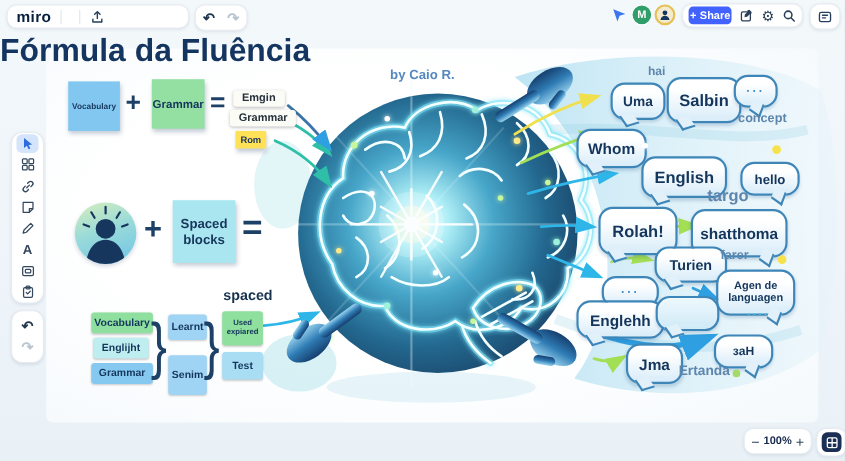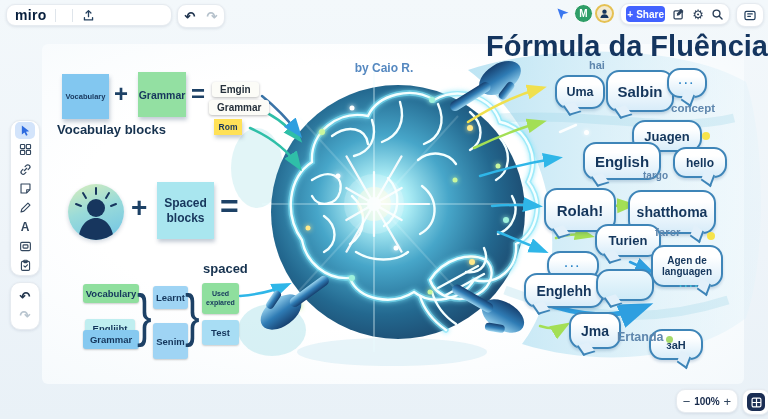--- a/index.html
+++ b/index.html
@@ -207,31 +207,30 @@
     </g>
     <g fill="url(#gH)">
       <g transform="translate(503,316) rotate(-150)">
         <ellipse cx="0" cy="0" rx="23" ry="14"></ellipse>
         <rect x="12" y="-5" width="46" height="10" rx="5"></rect>
         <rect x="-4" y="-17" width="20" height="8" rx="4" transform="rotate(-20)"></rect>
       </g>
     </g>
   </svg>
 
-  <div class="abs" style="left:0;right:0;top:30px;text-align:right;font-size:29px;font-weight:800;color:#14355f;">Fórmula da Fluência</div>
+  <div class="abs" style="left:0;right:0;top:30px;text-align:left;font-size:29px;font-weight:800;color:#14355f;">Fórmula da Fluência</div>
   <div class="abs" style="left:0;right:0;top:61px;text-align:center;font-size:12px;font-weight:600;color:#5588c0;">by Caio R.</div>
 
   <div class="sticky" style="left:62px;top:74px;width:47px;height:45px;background:#82c7f0;font-size:7.5px;">Vocabulary</div>
   <div class="sign" style="left:114px;top:80px;font-size:24px;">+</div>
   <div class="sticky" style="left:138px;top:72px;width:48px;height:45px;background:#93e0a2;font-size:10.5px;">Grammar</div>
   <div class="sign" style="left:191px;top:80px;font-size:24px;">=</div>
   <div class="pill" style="left:212px;top:82px;">Emgin</div>
   <div class="pill" style="left:209px;top:100px;">Grammar</div>
   <div class="sticky" style="left:214px;top:119px;width:28px;height:16px;background:#ffe158;font-size:8.5px;">Rom</div>
-  <div class="cap" style="left:57px;top:122px;font-size:13px;">Vocabulay blocks</div>
 
   <div class="abs" style="left:68px;top:184px;width:56px;height:56px;border-radius:50%;
               background:linear-gradient(160deg,#d8eebb 0%,#9adbd9 45%,#6fc3e6 100%);
               box-shadow:0 2px 4px rgba(20,50,90,.2);overflow:hidden;">
     <svg width="56" height="56" viewBox="0 0 56 56">
       <g stroke="#17365e" stroke-width="2" stroke-linecap="round">
         <line x1="28" y1="4" x2="28" y2="10"></line>
           <line x1="15" y1="9" x2="18" y2="14"></line>
         <line x1="41" y1="9" x2="38" y2="14"></line>
           <line x1="8" y1="20" x2="13" y2="22"></line>
@@ -240,40 +239,40 @@
       <circle cx="28" cy="24" r="9" fill="#17365e"></circle>
       <path d="M10,56 C12,40 20,34 28,34 C36,34 44,40 46,56 Z" fill="#17365e"></path>
     </svg>
   </div>
   <div class="sign" style="left:131px;top:192px;font-size:28px;">+</div>
   <div class="sticky" style="left:157px;top:182px;width:57px;height:57px;background:#a9e6ef;font-size:12px;line-height:1.2;padding:2px;box-sizing:border-box;">Spaced blocks</div>
   <div class="sign" style="left:220px;top:188px;font-size:32px;">=</div>
 
   <div class="cap" style="left:203px;top:261px;font-size:13px;text-align:center;">spaced</div>
   <div class="block" style="left:83px;top:284px;width:56px;height:19px;background:#8fdf9e;font-size:9.5px;">Vocabulary</div>
-  <div class="block" style="left:85px;top:319px;width:50px;height:19px;background:#bfeef0;font-size:9.5px;">Englijht</div>
+  <div class="block" style="left:85px;top:307px;width:50px;height:19px;background:#bfeef0;font-size:9.5px;">Englijht</div>
   <div class="block" style="left:83px;top:330px;width:56px;height:19px;background:#86c9f0;font-size:9.5px;">Grammar</div>
   <div class="brace" style="left:137px;top:283px;">}</div>
   <div class="block" style="left:153px;top:286px;width:35px;height:23px;background:#9fd4f4;font-size:9.5px;">Learnt</div>
   <div class="block" style="left:153px;top:323px;width:35px;height:36px;background:#9fd4f4;font-size:9.5px;">Senim</div>
   <div class="brace" style="left:185px;top:283px;">}</div>
   <div class="block" style="left:202px;top:283px;width:37px;height:31px;background:#8fdf9e;font-size:7px;line-height:1.25;padding:1px;box-sizing:border-box;">Used expiared</div>
   <div class="block" style="left:202px;top:320px;width:37px;height:25px;background:#a8ddf4;font-size:9.5px;">Test</div>
 
   <div class="bubble" style="left:555px;top:75px;width:46px;height:30px;font-size:12.5px;">
       <span>Uma</span>
     </div>
   <div class="bubble" style="left:606px;top:70px;width:64px;height:38px;font-size:15px;">
       <span>Salbin</span>
     </div>
   <div class="bubble tr dotsb" style="left:667px;top:68px;width:36px;height:26px;font-size:11px;">
       <span>···</span>
     </div>
-  <div class="bubble" style="left:632px;top:120px;width:66px;height:28px;font-size:13px;">
-      <span>Juagen</span>
+  <div class="bubble" style="left:524px;top:117px;width:60px;height:32px;font-size:14px;">
+      <span>Whom</span>
     </div>
   <div class="bubble" style="left:583px;top:142px;width:74px;height:34px;font-size:15px;">
       <span>English</span>
     </div>
   <div class="bubble tr" style="left:673px;top:147px;width:50px;height:27px;font-size:12px;">
       <span>hello</span>
     </div>
   <div class="bubble" style="left:544px;top:188px;width:68px;height:40px;font-size:15px;">
       <span>Rolah!</span>
     </div>
@@ -291,27 +290,27 @@
     </div>
   <div class="bubble" style="left:524px;top:273px;width:76px;height:31px;font-size:14px;">
       <span>Englehh</span>
     </div>
   <div class="bubble" style="left:596px;top:269px;width:54px;height:28px;background:linear-gradient(180deg,#eef8fd,#cfeaf7);">
       <span></span>
     </div>
   <div class="bubble" style="left:569px;top:312px;width:48px;height:33px;font-size:14px;">
       <span>Jma</span>
     </div>
-  <div class="bubble tr" style="left:649px;top:304px;width:50px;height:27px;font-size:11px;margin-top:25px;">
+  <div class="bubble tr" style="left:649px;top:304px;width:50px;height:27px;font-size:11px;">
       <span>ɜaH</span>
     </div>
 
   <div class="note-txt" style="left:589px;top:59px;font-size:11px;">hai</div>
   <div class="note-txt" style="left:671px;top:102px;font-size:11.5px;">concept</div>
-  <div class="note-txt" style="left:643px;top:170px;font-size:10px;text-align:center;">targo</div>
+  <div class="note-txt" style="left:643px;top:170px;font-size:15px;text-align:center;">targo</div>
   <div class="note-txt" style="left:655px;top:226px;font-size:11.5px;">farer</div>
   <div class="note-txt" style="left:617px;top:330px;font-size:12.5px;">Ertanda</div>
   <div class="note-txt" style="left:679px;top:280px;font-size:11px;color:#49c3da;letter-spacing:1.5px;">····</div>
   <div class="dot" style="left:702px;top:132px;width:8px;height:8px;background:#f6e34b;"></div>
   <div class="dot" style="left:707px;top:232px;width:8px;height:8px;background:#f6e34b;"></div>
   <div class="dot" style="left:666px;top:336px;width:7px;height:7px;background:#a5d96a;"></div>
   <div class="dot" style="left:584px;top:130px;width:5px;height:5px;background:#ffffff;box-shadow:0 0 4px #fff;"></div>
 
   <div class="card" style="left:6px;top:4px;width:166px;height:22px;padding:0 8px;box-sizing:border-box;">
     <span style="font-size:14px;font-weight:800;color:#081f3d;letter-spacing:.3px;">miro</span>

